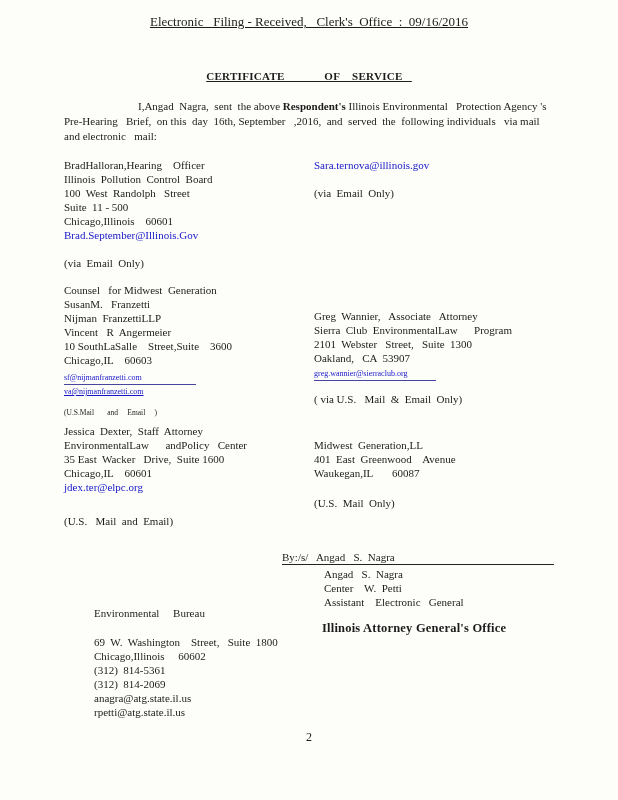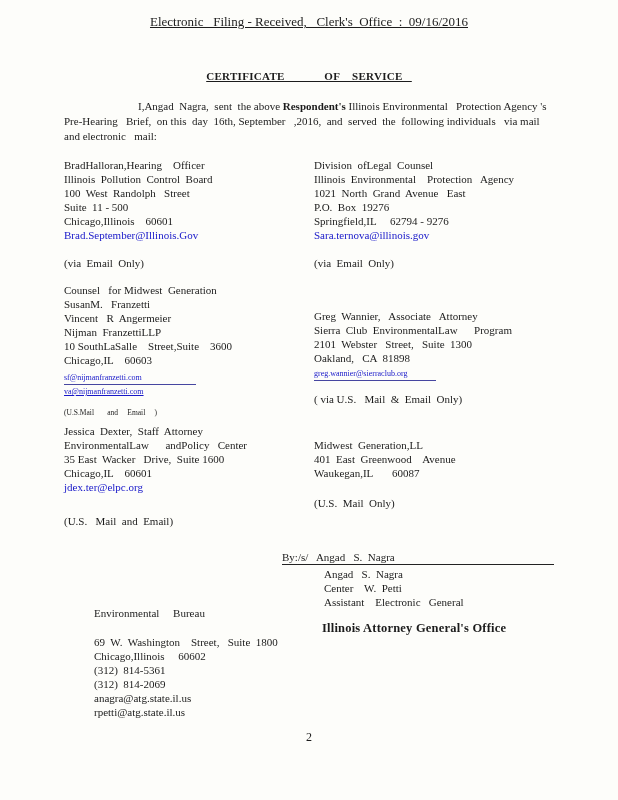--- a/index.html
+++ b/index.html
@@ -68,51 +68,44 @@
         <div class="line">Illinois  Pollution  Control  Board</div>
         <div class="line">100  West  Randolph   Street</div>
         <div class="line">Suite  11 - 500</div>
         <div class="line">Chicago,Illinois    60601</div>
       </div>
     <div class="line"><span class="link">Brad.September@Illinois.Gov</span></div>
     <div class="line" style="margin-top:14px;">(via  Email  Only)</div>
   </div>
 
   <div class="block" style="top:158px; left:314px;">
-    <div>
-        <div class="line">Division  ofLegal  Counsel</div>
-        <div class="line">Illinois  Environmental    Protection   Agency</div>
-        <div class="line">1021  North  Grand  Avenue   East</div>
-        <div class="line">P.O.  Box  19276</div>
-        <div class="line">Springfield,IL     62794 - 9276</div>
-      </div>
     <div class="line"><span class="link">Sara.ternova@illinois.gov</span></div>
     <div class="line" style="margin-top:14px;">(via  Email  Only)</div>
   </div>
 
   <div class="block" style="top:283px; left:64px;">
     <div class="line">Counsel   for Midwest  Generation</div>
     <div>
         <div class="line">SusanM.   Franzetti</div>
+        <div class="line">Nijman  FranzettiLLP</div>
         <div class="line">Vincent   R  Angermeier</div>
-        <div class="line">Nijman  FranzettiLLP</div>
         <div class="line">10 SouthLaSalle    Street,Suite    3600</div>
         <div class="line">Chicago,IL    60603</div>
       </div>
     <div class="line sm" style="margin-top:4px;"><span class="uline" style="width:132px;"><span class="link">sf@nijmanfranzetti.com</span></span></div>
     <div class="line sm"><span class="link link-u">va@nijmanfranzetti.com</span></div>
     <div class="line xs" style="margin-top:9px;">(U.S.Mail       and     Email     )</div>
   </div>
 
   <div class="block" style="top:309px; left:314px;">
     <div>
         <div class="line">Greg  Wannier,   Associate   Attorney</div>
         <div class="line">Sierra  Club  EnvironmentalLaw      Program</div>
         <div class="line">2101  Webster   Street,   Suite  1300</div>
-        <div class="line">Oakland,   CA  81898</div>
+        <div class="line">Oakland,   CA  53907</div>
       </div>
     <div class="line sm" style="margin-top:2px;"><span class="uline" style="width:122px;"><span class="link">greg.wannier@sierraclub.org</span></span></div>
     <div class="line" style="margin-top:11px;">( via U.S.   Mail  &amp;  Email  Only)</div>
   </div>
 
   <div class="block" style="top:424px; left:64px;">
     <div>
         <div class="line">Jessica  Dexter,  Staff  Attorney</div>
         <div class="line">EnvironmentalLaw      andPolicy   Center</div>
         <div class="line">35 East  Wacker   Drive,  Suite 1600</div>

